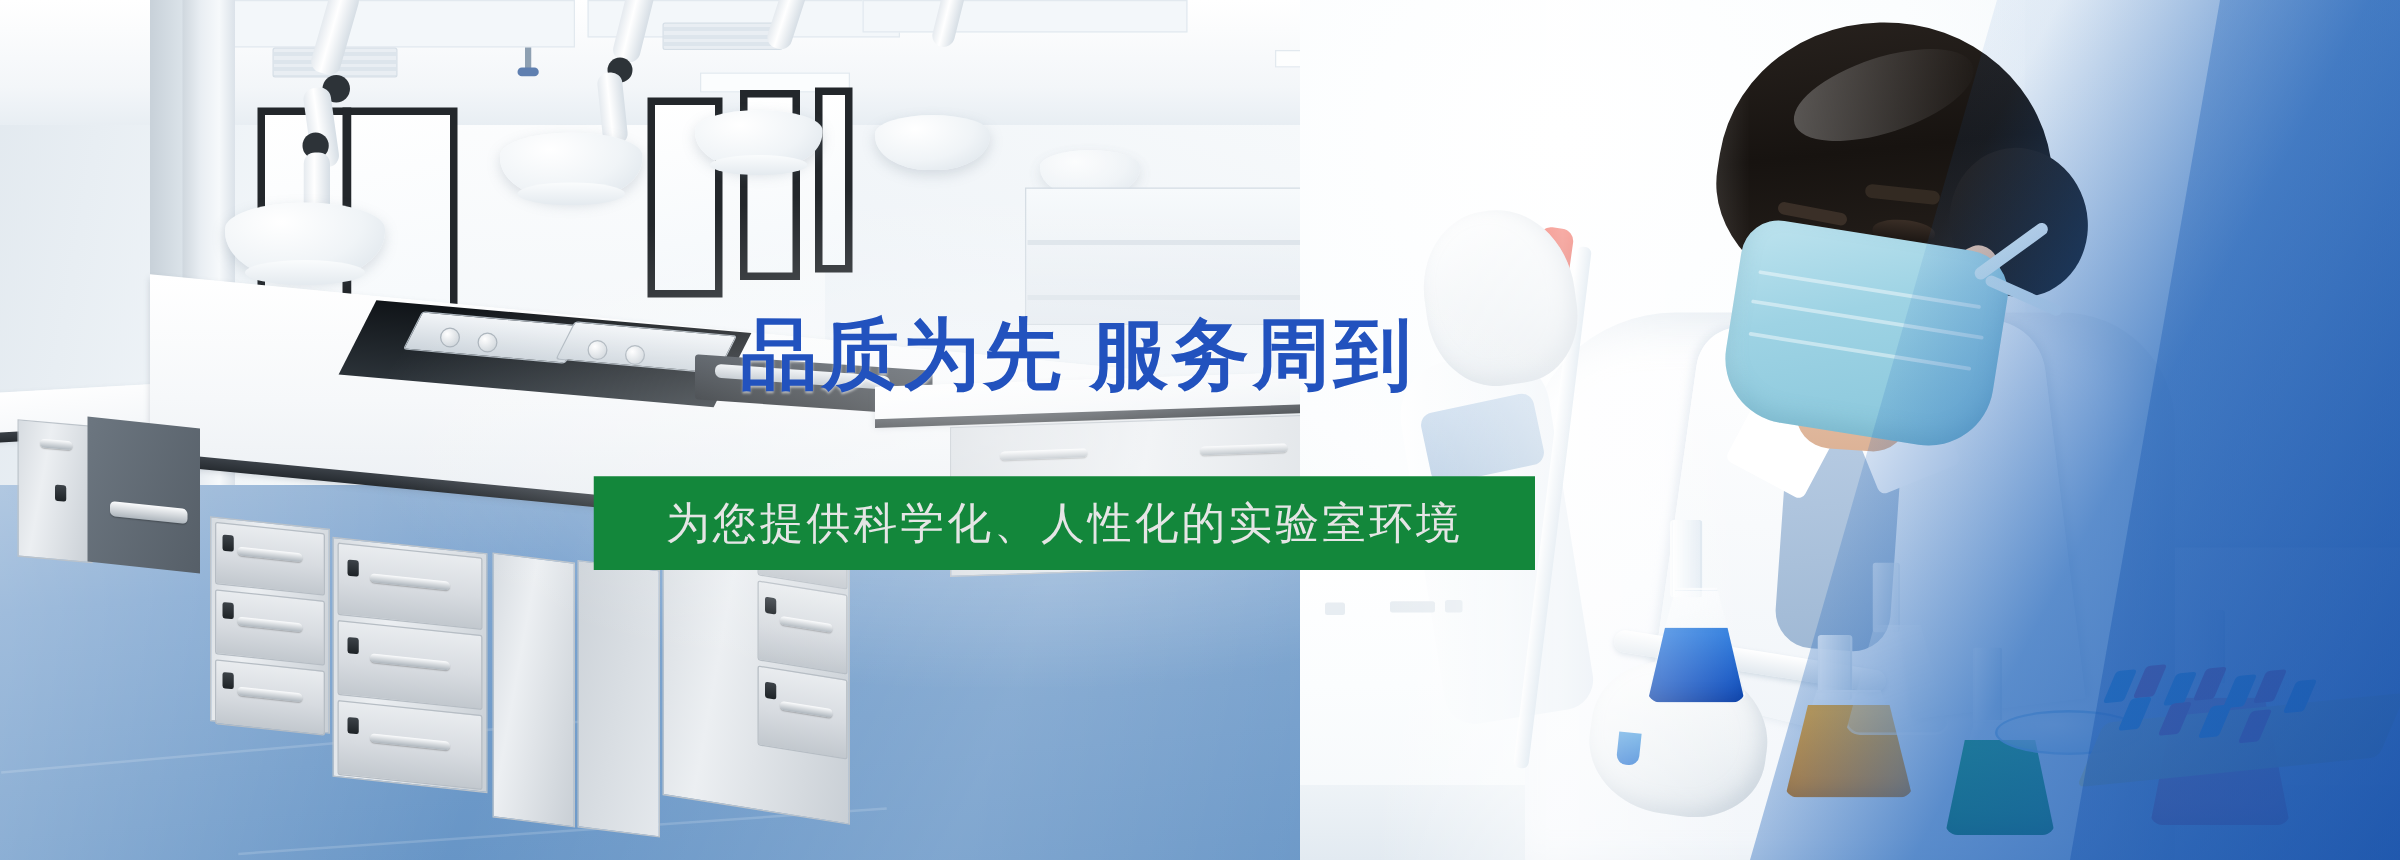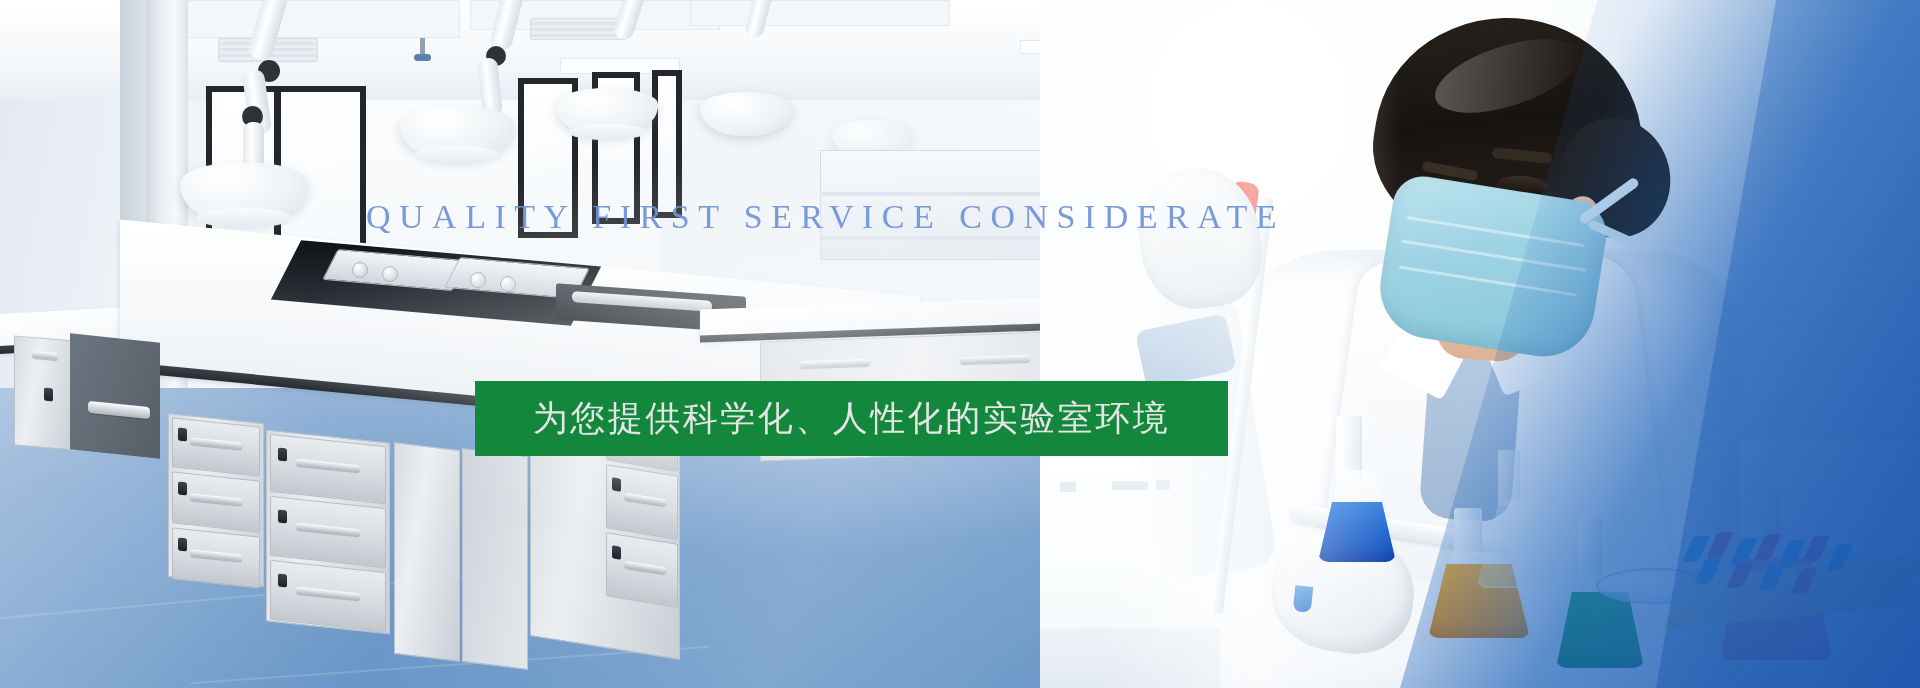--- a/index.html
+++ b/index.html
@@ -651,21 +651,21 @@
     <div class="tube" style="left:756px;bottom:94px;background:#e8466d;transform:skewX(-28deg) rotate(-6deg);"></div>
 
     <div class="blue-wedge"></div>
     <div class="blue-wedge2"></div>
   </div>
 
   <div class="seam-veil"></div>
   <div class="text-haze"></div>
 
   <div class="copy">
-    <div class="eng-line">QUALITY FIRST SERVICE CONSIDERATE</div>
-
+
+    <div class="cn-head">品质为先 服务周到</div>
 
     <div class="green-box">
       <span>为您提供科学化、人性化的实验室环境</span>
     </div>
   </div>
 
 </div>
 
 </body></html>

